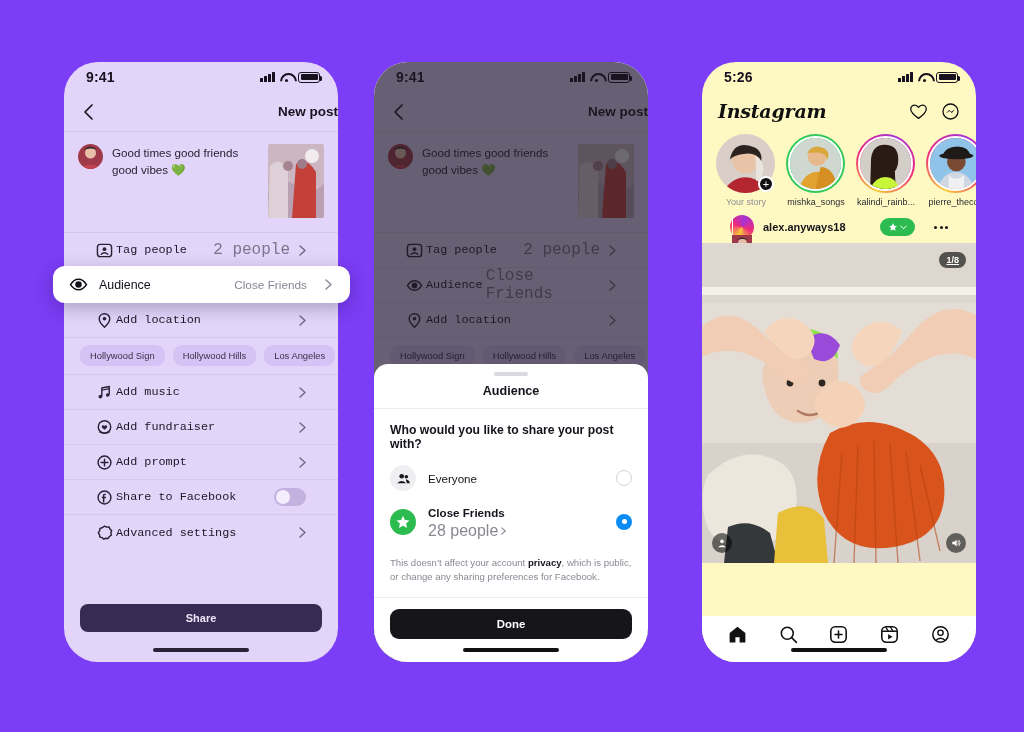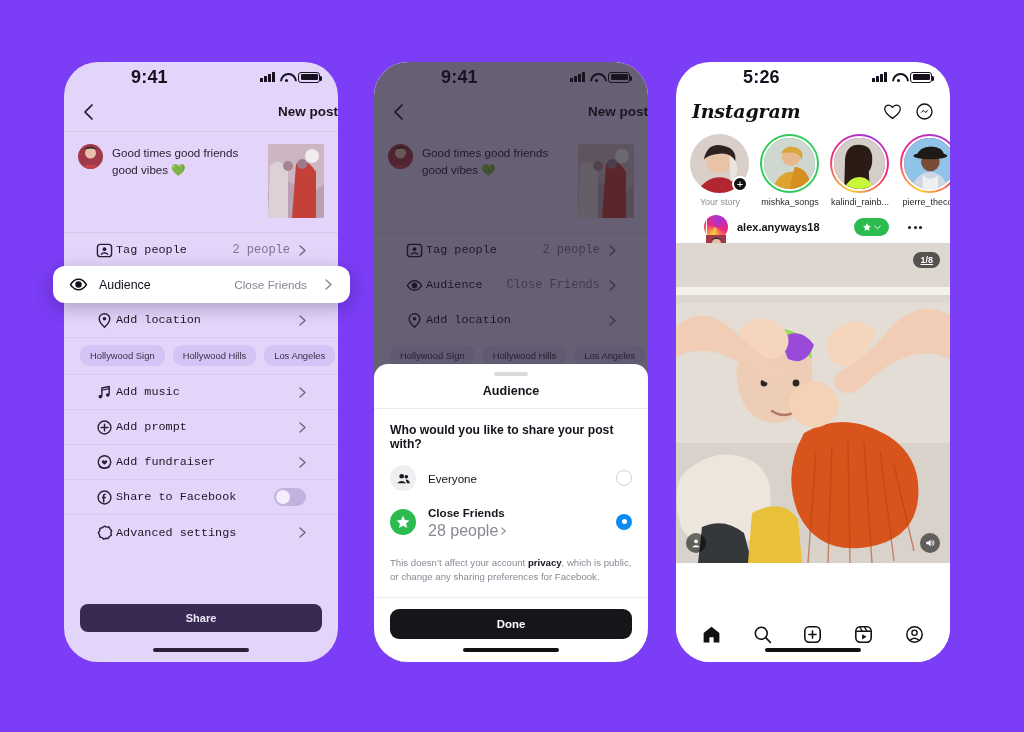--- a/index.html
+++ b/index.html
@@ -12,28 +12,28 @@
   .stage { position: relative; width: 1024px; height: 732px; background: #7B3DF5; }
 
   
   .phone {
     position: absolute;
     border-radius: 34px;
     overflow: hidden;
   }
   #phone1 { left: 64px;  top: 62px; width: 274px; height: 600px; background: #E3D5FA; }
   #phone2 { left: 374px; top: 62px; width: 274px; height: 600px; background: #ffffff; }
-  #phone3 { left: 676px; top: 62px; width: 274px; height: 600px; background: #ffffff; }
+  #phone3 { left: 702px; top: 62px; width: 274px; height: 600px; background: #fef9c3; }
 
   
   .statusbar {
     height: 30px; display: flex; align-items: center;
     justify-content: space-between; padding: 0 18px 0 22px;
   }
-  .st-time { font-size: 18px; font-weight: bold; color: #17111f; letter-spacing: .2px; margin-left: 45px; }
+  .st-time { font-size: 14px; font-weight: bold; color: #17111f; letter-spacing: .2px; }
   .st-right { display: flex; align-items: center; gap: 5px; }
   .bars { display: flex; align-items: flex-end; gap: 1.5px; height: 10px; }
   .bars i { display: block; width: 2.6px; background: #17111f; border-radius: .5px; }
   .bars i:nth-child(1){height:4px;} .bars i:nth-child(2){height:6px;}
   .bars i:nth-child(3){height:8px;} .bars i:nth-child(4){height:10px;}
   .wifi { width: 13px; height: 10px; position: relative; }
   .wifi::before {
     content:""; position:absolute; left:0; top:1px; width:13px; height:13px;
     border: 2.2px solid #17111f; border-radius: 50%;
     clip-path: polygon(0 0, 100% 0, 100% 48%, 0 48%);
@@ -63,21 +63,21 @@
 
   
   .rows { border-top: 1px solid rgba(23,17,31,.07); }
   .row {
     height: 35px; display: flex; align-items: center; padding: 0 32px; gap: 3px;
     border-bottom: 1px solid rgba(23,17,31,.06);
     font-family: Liberation Mono, monospace;
   }
   .row .ico { width: 17px; height: 17px; flex: none; display: flex; align-items: center; justify-content: center; }
   .row .lbl { flex: 1; font-size: 11.8px; color: #1e1726; }
-  .row .val { font-size: 12px; color: #7c7489; margin-right: 6px; }
+  .row .val { font-size: 16px; color: #7c7489; margin-right: 6px; }
   .chev { width: 7px; height: 11px; flex: none; }
   .chips { display: flex; gap: 8px; padding: 7px 16px 8px 16px; overflow: hidden; border-bottom: 1px solid rgba(23,17,31,.06); }
   .chip {
     background: #D5C3F5; color: #3a2f47; font-size: 9.4px;
     padding: 5px 10px; border-radius: 9px; white-space: nowrap;
   }
   .toggle { width: 32px; height: 18px; border-radius: 10px; background: #C3B1E0; position: relative; flex: none; }
   .toggle::after { content:""; position:absolute; left:2px; top:2px; width:14px; height:14px;
                    border-radius:50%; background:#F3EDFD; }
 
@@ -285,41 +285,41 @@
         <span class="chev">
           <svg viewBox="0 0 7 11">
               <path d="M1 1 L6 5.5 L1 10" fill="none" stroke="#6f6780" stroke-width="1.4" stroke-linecap="round" stroke-linejoin="round"></path>
             </svg>
         </span>
       </div>
 
       <div class="row">
         <span class="ico">
           <svg viewBox="0 0 18 18">
-              <circle cx="9" cy="9" r="6.8" fill="none" stroke="#2a2135" stroke-width="1.5"></circle>
-              <path d="M9 5.4 V12.6 M5.4 9 H12.6" stroke="#2a2135" stroke-width="1.5" stroke-linecap="round"></path>
-            </svg>
-        </span>
-        <span class="lbl">Add prompt</span>
+              <circle cx="9" cy="8.4" r="6.6" fill="none" stroke="#2a2135" stroke-width="1.5"></circle>
+              <path d="M9 11.4 C6.3 9.4 5.6 8.2 6.4 7.1 C7.1 6.2 8.4 6.4 9 7.4 C9.6 6.4 10.9 6.2 11.6 7.1 C12.4 8.2 11.7 9.4 9 11.4 Z" fill="#2a2135"></path>
+              <path d="M3.4 13.4 q5.6 3 11.2 0" fill="none" stroke="#2a2135" stroke-width="1.4"></path>
+            </svg>
+        </span>
+        <span class="lbl">Add fundraiser</span>
         <span class="chev">
           <svg viewBox="0 0 7 11">
               <path d="M1 1 L6 5.5 L1 10" fill="none" stroke="#6f6780" stroke-width="1.4" stroke-linecap="round" stroke-linejoin="round"></path>
             </svg>
         </span>
       </div>
 
       <div class="row">
         <span class="ico">
           <svg viewBox="0 0 18 18">
-              <circle cx="9" cy="8.4" r="6.6" fill="none" stroke="#2a2135" stroke-width="1.5"></circle>
-              <path d="M9 11.4 C6.3 9.4 5.6 8.2 6.4 7.1 C7.1 6.2 8.4 6.4 9 7.4 C9.6 6.4 10.9 6.2 11.6 7.1 C12.4 8.2 11.7 9.4 9 11.4 Z" fill="#2a2135"></path>
-              <path d="M3.4 13.4 q5.6 3 11.2 0" fill="none" stroke="#2a2135" stroke-width="1.4"></path>
-            </svg>
-        </span>
-        <span class="lbl">Add fundraiser</span>
+              <circle cx="9" cy="9" r="6.8" fill="none" stroke="#2a2135" stroke-width="1.5"></circle>
+              <path d="M9 5.4 V12.6 M5.4 9 H12.6" stroke="#2a2135" stroke-width="1.5" stroke-linecap="round"></path>
+            </svg>
+        </span>
+        <span class="lbl">Add prompt</span>
         <span class="chev">
           <svg viewBox="0 0 7 11">
               <path d="M1 1 L6 5.5 L1 10" fill="none" stroke="#6f6780" stroke-width="1.4" stroke-linecap="round" stroke-linejoin="round"></path>
             </svg>
         </span>
       </div>
 
       <div class="row">
         <span class="ico">
           <svg viewBox="0 0 18 18">

